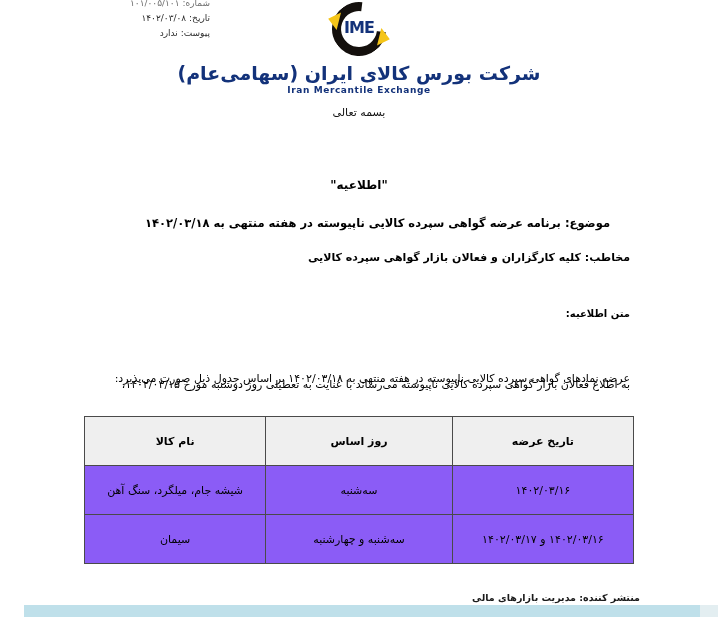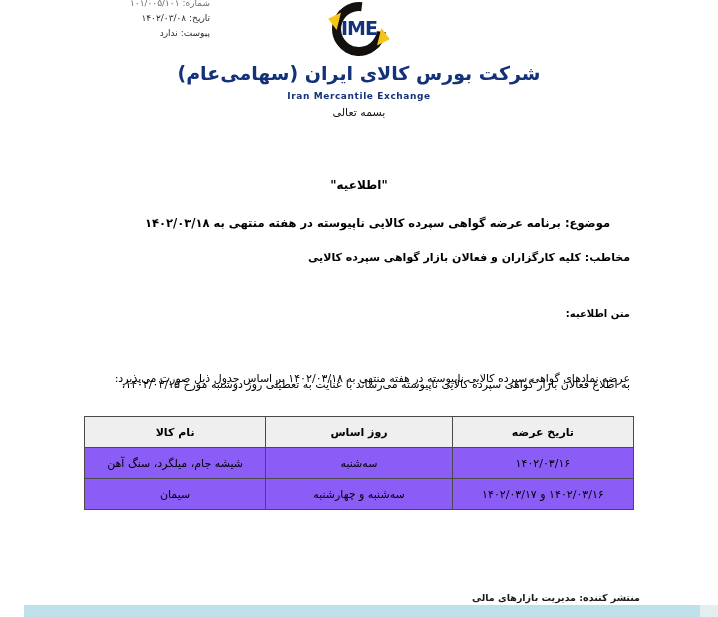--- a/index.html
+++ b/index.html
@@ -66,36 +66,36 @@
     right: 2px; top: 27px;
     border-width: 9px 0 9px 11px;
     border-color: transparent transparent transparent #f5c518;
     transform: rotate(14deg);
   }
   .logo-ime {
     position: absolute;
     left: 0; right: 0; top: 15px;
     text-align: center;
     font-family: "DejaVu Sans", "Liberation Sans", sans-serif;
-    font-size: 19px;
+    font-size: 16px;
     font-weight: 700;
     letter-spacing: -1px;
     color: #13327a;
     line-height: 22px;
   }
   .logo-fa {
     margin-top: 4px;
     font-size: 19px;
     font-weight: 700;
     color: #13327a;
     direction: rtl;
     white-space: nowrap;
   }
   .logo-en {
-    margin-top: 7px;
+    margin-top: 1px;
     font-size: 9px;
     font-weight: 600;
     letter-spacing: .6px;
     color: #13327a;
     direction: ltr;
     white-space: nowrap;
   }
 
   
   .besmeh {
@@ -160,21 +160,21 @@
     border-collapse: collapse;
     direction: rtl;
     background: #fff;
   }
   table.offer th, table.offer td {
     border: 1px solid #4a4a4a;
     text-align: center;
     font-size: 11px;
     color: #000;
     padding: 0 6px;
-    height: 31px;
+    height: 49px;
     vertical-align: middle;
     white-space: nowrap;
   }
   table.offer th {
     background: #efefef;
     font-weight: 700;
   }
   table.offer td { background: #8b5cf6; font-weight: 400; }
   table.offer col.c-name { width: 33%; }
   table.offer col.c-day  { width: 34%; }

